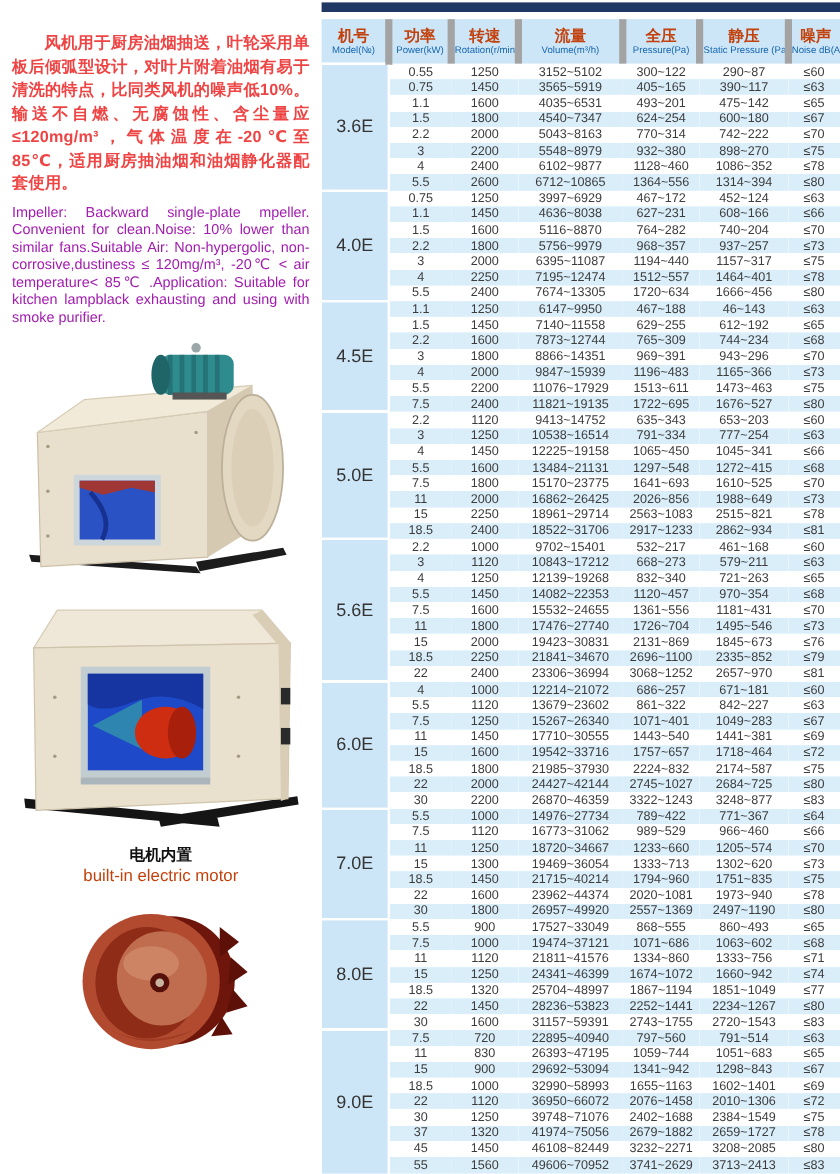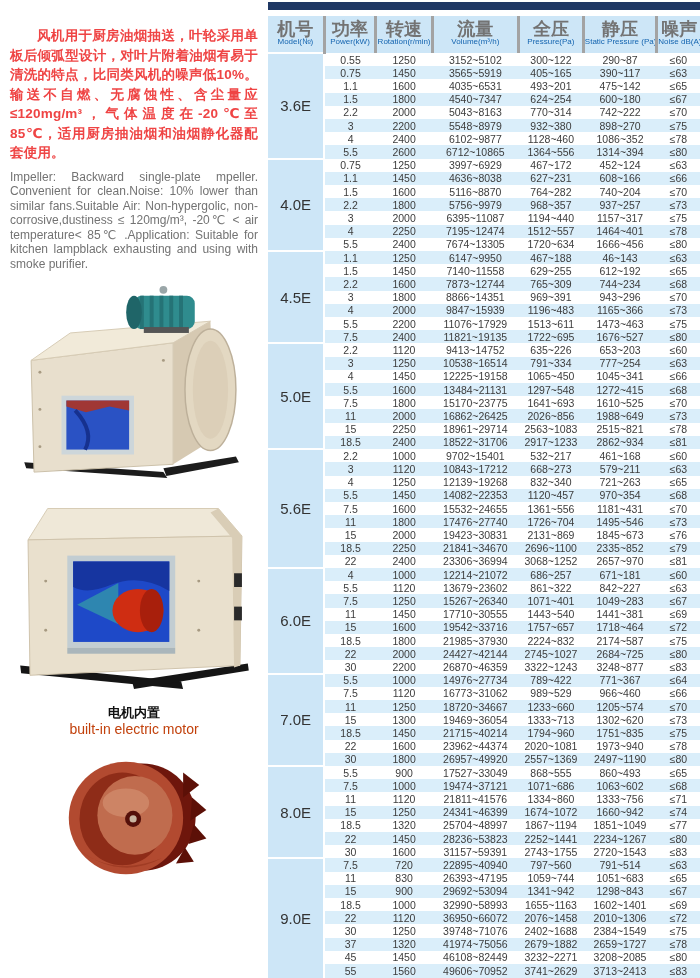--- a/index.html
+++ b/index.html
@@ -11,42 +11,42 @@
   
   .left-col{
     position:absolute;left:0;top:0;width:268px;height:978px;
     padding:26px 10px 0 10px;box-sizing:border-box;
   }
   .intro-cn{
     margin:0;font-size:13.5px;line-height:19.5px;font-weight:bold;color:#ef4444;
     text-indent:2em;text-align:justify;letter-spacing:0.2px;
   }
   .intro-en{
-    margin:7px 0 0 0;font-size:12px;line-height:14.5px;color:#737373;
+    margin:7px 0 0 0;font-size:12px;line-height:14.5px;color:#a21caf;
     text-align:justify;
   }
   .photo{width:248px;display:flex;justify-content:center;align-items:center;}
   .photo1{margin-top:10px;height:198px;}
   .photo2{margin-top:2px;height:212px;}
   .photo3{margin-top:12px;height:136px;}
   .caption{width:248px;text-align:center;}
   .cap-cn{font-size:13px;font-weight:bold;color:#111;line-height:16px;margin-top:12px;}
   .cap-en{font-size:14px;color:#c2410c;line-height:17px;}
   
   .table-col{position:absolute;left:268px;top:0;width:432px;height:978px;}
   .top-bar{margin-top:2px;height:8px;width:100%;background:#1f3864;}
   table{
     margin-top:6px;width:100%;height:962px;border-collapse:collapse;table-layout:fixed;
   }
   th{
     background:#cde6f7;height:36px;padding:0;vertical-align:middle;
-    border-left:3px solid #a3a3a3;
+    border-left:6px solid #a3a3a3;
   }
   th:first-child{border-left:none;}
-  .h-cn{font-size:18px;font-weight:bold;color:#737373;line-height:15px;}
+  .h-cn{font-size:13px;font-weight:bold;color:#c2410c;line-height:15px;}
   .h-en{font-size:8px;font-weight:normal;color:#1565b0;line-height:10px;white-space:nowrap;overflow:hidden;}
   td{
     padding:0;height:12px;font-size:10.5px;color:#3c3c3c;text-align:center;
     vertical-align:middle;white-space:nowrap;overflow:hidden;
   }
   tr.stripe td{background:#daeefa;}
   td.model-cell{
     background:#cde6f7 !important;font-size:15px;color:#333;
     border-top:2px solid #fff;border-right:2px solid #fff;
   }
@@ -360,21 +360,21 @@
           <td>11821~19135</td>
           <td>1722~695</td>
           <td>1676~527</td>
           <td>≤80</td>
         </tr>
         <tr>
           <td class="model-cell" rowspan="8">5.0E</td>
           <td>2.2</td>
           <td>1120</td>
           <td>9413~14752</td>
-          <td>635~226</td>
+          <td>635~343</td>
           <td>653~203</td>
           <td>≤60</td>
         </tr>
         <tr class="stripe">
           <td>3</td>
           <td>1250</td>
           <td>10538~16514</td>
           <td>791~334</td>
           <td>777~254</td>
           <td>≤63</td>

